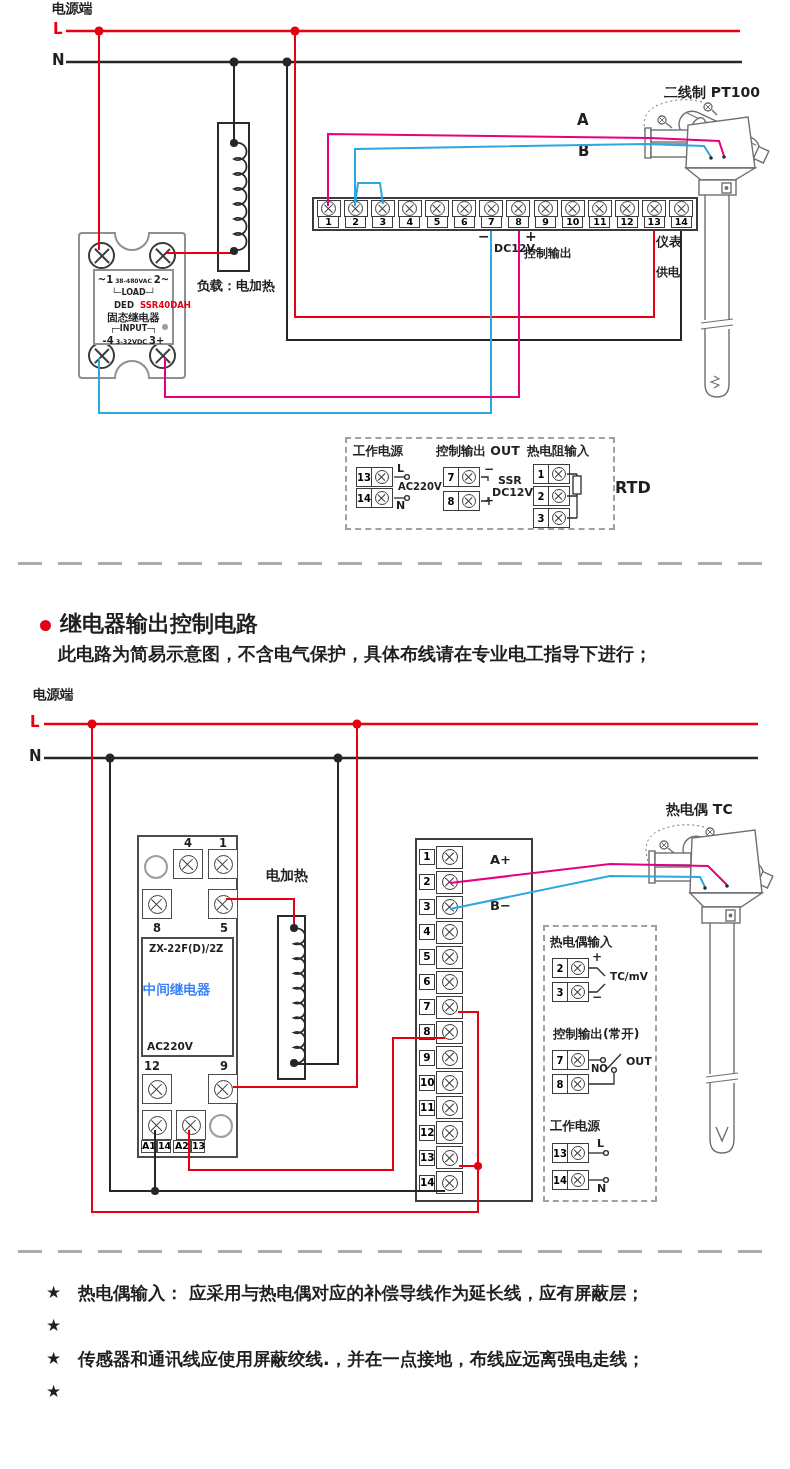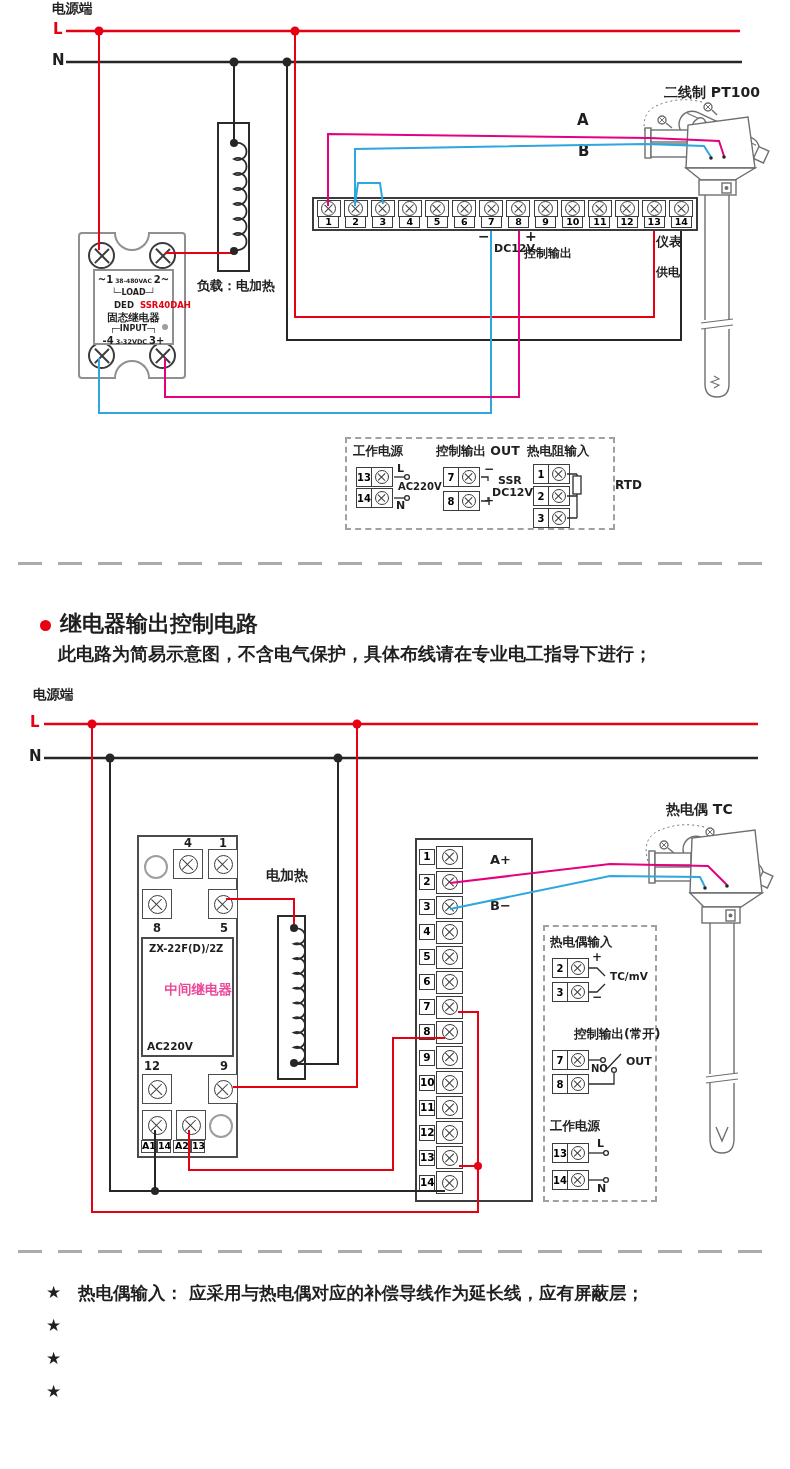--- a/index.html
+++ b/index.html
@@ -257,21 +257,21 @@
       <span class="msb">
         <span class="screw s14"></span>
       </span>
     </div>
   <div class="mterm" style="left:533px;top:508px;">
       <span class="mnum">3</span>
       <span class="msb">
         <span class="screw s14"></span>
       </span>
     </div>
-  <div class="t" style="left:615px;top:479px;font-size:12px;text-align:right;">RTD</div>
+  <div class="t" style="left:615px;top:479px;font-size:16px;text-align:right;">RTD</div>
 
   <div class="sep" style="top:562px;"></div>
 
   <span class="bullet"></span>
   <div class="t" style="left:60px;top:611px;font-size:22px;">继电器输出控制电路</div>
   <div class="t" style="left:58px;top:644px;font-size:18px;">此电路为简易示意图，不含电气保护，具体布线请在专业电工指导下进行；</div>
 
   <div class="t" style="left:33px;top:687px;font-size:13.5px;">电源端</div>
   <div class="t" style="left:30px;top:714px;font-size:15px;color:#e60012;">L</div>
   <div class="t" style="left:29px;top:748px;font-size:15px;">N</div>
@@ -289,21 +289,21 @@
     <span class="rbox" style="left:3px;top:52px;">
         <span class="screw s18"></span>
       </span>
     <span class="rbox" style="left:69px;top:52px;">
         <span class="screw s18"></span>
       </span>
     <span class="rnum" style="left:11px;top:84px;">8</span>
     <span class="rnum" style="left:78px;top:84px;">5</span>
     <div class="rlabel">
       <div class="t" style="position:relative;left:6px;top:4px;font-size:10px;">ZX-22F(D)/2Z</div>
-      <div style="text-align:right;margin-top:30px;font-size:13.5px;font-weight:bold;color:#ec4899;">中间继电器</div>
+      <div style="text-align:left;margin-top:30px;font-size:13.5px;font-weight:bold;color:#3b82f6;">中间继电器</div>
       <div style="position:absolute;left:4px;bottom:3px;font-size:10.5px;font-weight:bold;color:#1f1f21;">AC220V</div>
     </div>
     <span class="rnum" style="left:4px;top:222px;width:18px;">12</span>
     <span class="rnum" style="left:78px;top:222px;">9</span>
     <span class="rbox" style="left:3px;top:237px;">
         <span class="screw s18"></span>
       </span>
     <span class="rbox" style="left:69px;top:237px;">
         <span class="screw s18"></span>
       </span>
@@ -424,21 +424,21 @@
   <div class="mterm" style="left:552px;top:982px;">
       <span class="mnum">3</span>
       <span class="msb">
         <span class="screw s14"></span>
       </span>
     </div>
   <div class="t" style="left:592px;top:951px;font-size:12px;">+</div>
   <div class="t" style="left:592px;top:991px;font-size:12px;">−</div>
   <div class="t" style="left:610px;top:970px;font-size:10.5px;">TC/mV</div>
 
-  <div class="t" style="left:574px;top:1027px;font-size:12.5px;">控制输出(常开)</div>
+  <div class="t" style="left:553px;top:1027px;font-size:12.5px;">控制输出(常开)</div>
   <div class="mterm" style="left:552px;top:1050px;">
       <span class="mnum">7</span>
       <span class="msb">
         <span class="screw s14"></span>
       </span>
     </div>
   <div class="mterm" style="left:552px;top:1074px;">
       <span class="mnum">8</span>
       <span class="msb">
         <span class="screw s14"></span>
@@ -462,20 +462,21 @@
     </div>
   <div class="t" style="left:597px;top:1138px;font-size:11px;">L</div>
   <div class="t" style="left:597px;top:1183px;font-size:11px;">N</div>
 
   <div class="sep" style="top:1250px;"></div>
 
   <div class="t" style="left:46px;top:1283px;font-size:17px;">★</div>
   <div class="t" style="left:78px;top:1283px;font-size:17.5px;">热电偶输入： 应采用与热电偶对应的补偿导线作为延长线，应有屏蔽层；</div>
   <div class="t" style="left:46px;top:1316px;font-size:17px;">★</div>
   <div class="t" style="left:46px;top:1349px;font-size:17px;">★</div>
+  <div class="t" style="left:78px;top:1349px;font-size:17.5px;">传感器和通讯线应使用屏蔽绞线.，并在一点接地，布线应远离强电走线；</div>
   <div class="t" style="left:46px;top:1382px;font-size:17px;">★</div>
 
   <svg class="overlay" width="790" height="1469" viewBox="0 0 790 1469">
 
     <g stroke="#6e6f71" stroke-width="1.4" fill="#fff">
       <path d="M646,136 Q638,110 664,103 Q682,97 702,102" fill="none" stroke-width="1" stroke-dasharray="2,3"></path>
       <g>
         <circle cx="662" cy="120" r="4"></circle>
           <path d="M659,117 L665,123 M659,123 L665,117" stroke-width="1"></path>
           <path d="M666,123 L672,128"></path>

